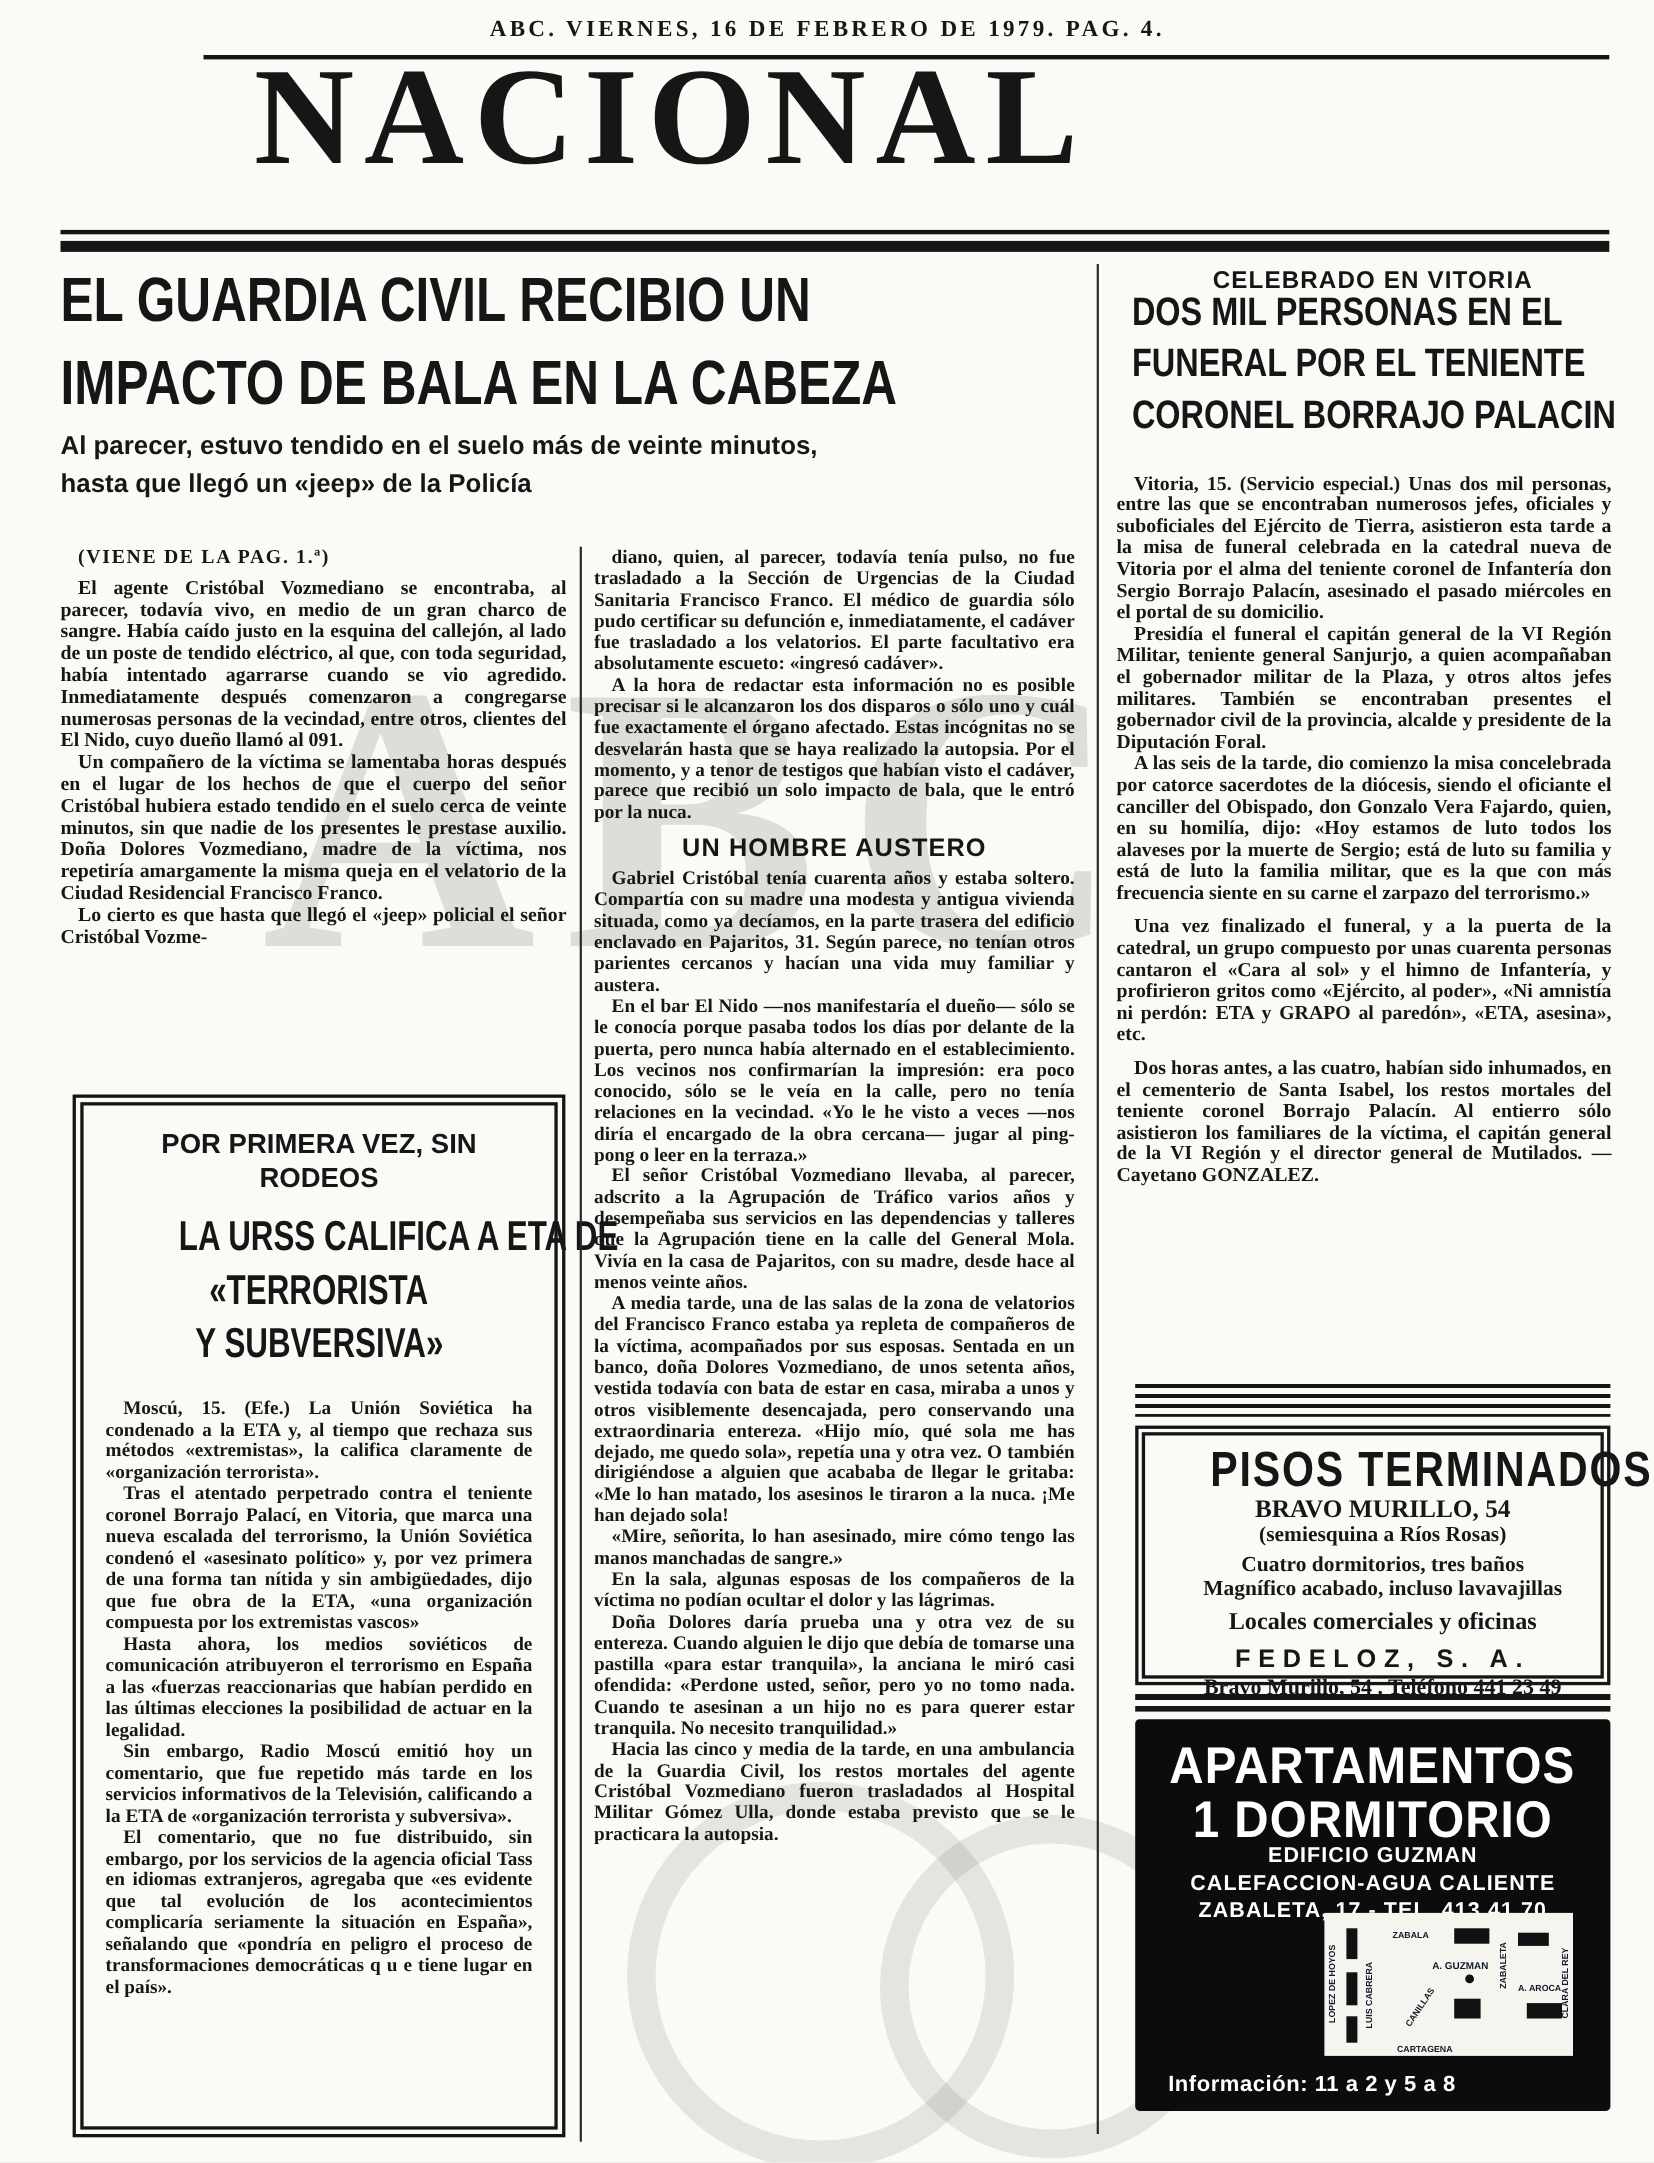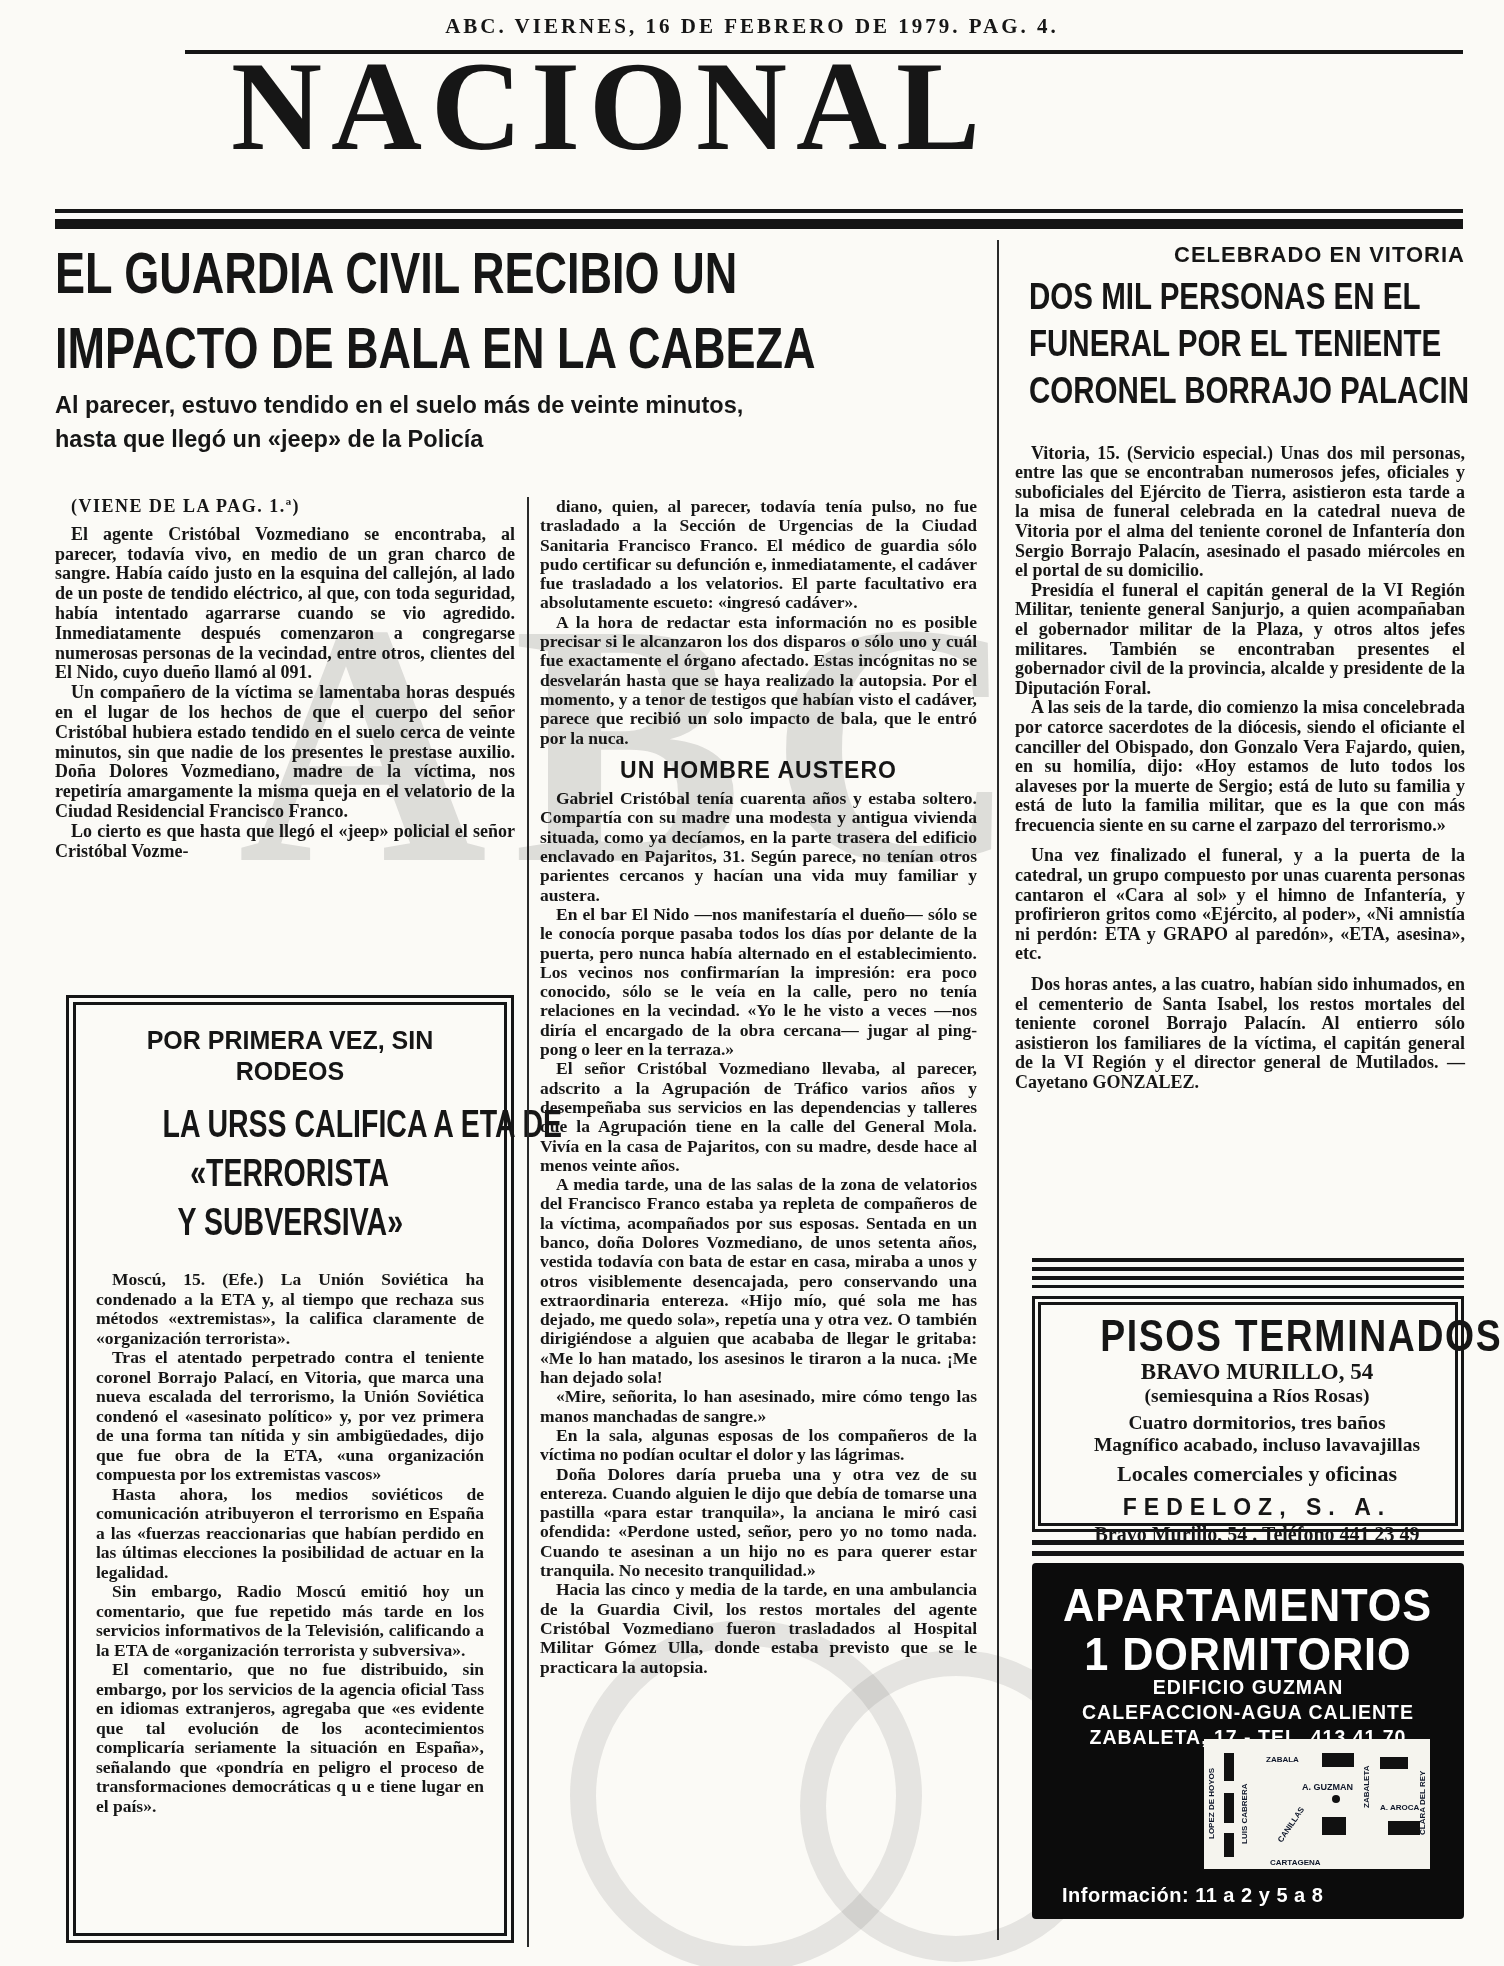--- a/index.html
+++ b/index.html
@@ -46,21 +46,21 @@
             text-align:justify;font-weight:bold;background:rgba(251,250,246,0.6);}
   .box-kicker{text-align:center;font-family:"Liberation Sans",sans-serif;font-size:25px;
               line-height:31px;font-weight:bold;margin:4px 0 16px;}
   .box-head{text-align:center;font-family:"Liberation Sans",sans-serif;font-weight:bold;margin-bottom:20px;}
   .box-head .line{height:49px;}
   .box-head .cond{font-size:38px;transform:scaleX(0.75);transform-origin:center top;}
   .urss-box p{margin:0;text-indent:16px;font-size:17.5px;line-height:19.5px;}
   
   .col-right{top:245px;left:1015px;width:450px;font-size:18px;line-height:19.6px;}
   .right-kicker{font-family:"Liberation Sans",sans-serif;font-size:22px;letter-spacing:1px;
-                font-weight:bold;text-align:right;padding-left:16px;margin-bottom:22px;}
+                font-weight:bold;text-align:center;padding-left:16px;margin-bottom:8px;}
   .right-headline{font-family:"Liberation Sans",sans-serif;font-weight:bold;margin-bottom:16px;padding-left:14px;}
   .right-headline .line{height:47px;}
   .right-headline .cond{font-size:36px;transform:scaleX(0.82);}
   .col-right p.gap{margin-top:11px;}
   
   .sep{position:absolute;left:1032px;width:432px;z-index:1;}
   .sep1{top:1258px;height:30px;background:repeating-linear-gradient(180deg,#151515 0 4px,rgba(0,0,0,0) 4px 9px);}
   .sep2{top:1540px;height:16px;background:repeating-linear-gradient(180deg,#151515 0 5px,rgba(0,0,0,0) 5px 11px);}
   .pisos{position:absolute;left:1032px;top:1296px;width:432px;height:236px;z-index:1;
          border:9px double #151515;box-sizing:border-box;text-align:center;font-weight:bold;padding-left:18px;}

